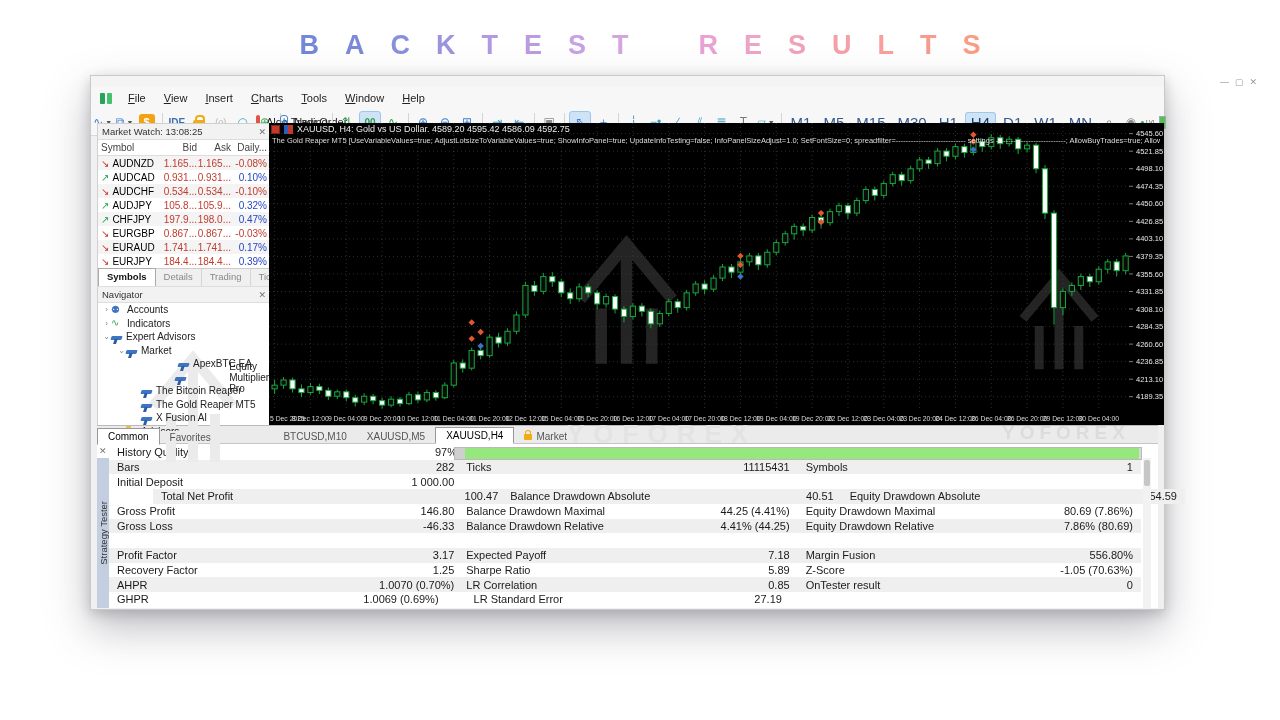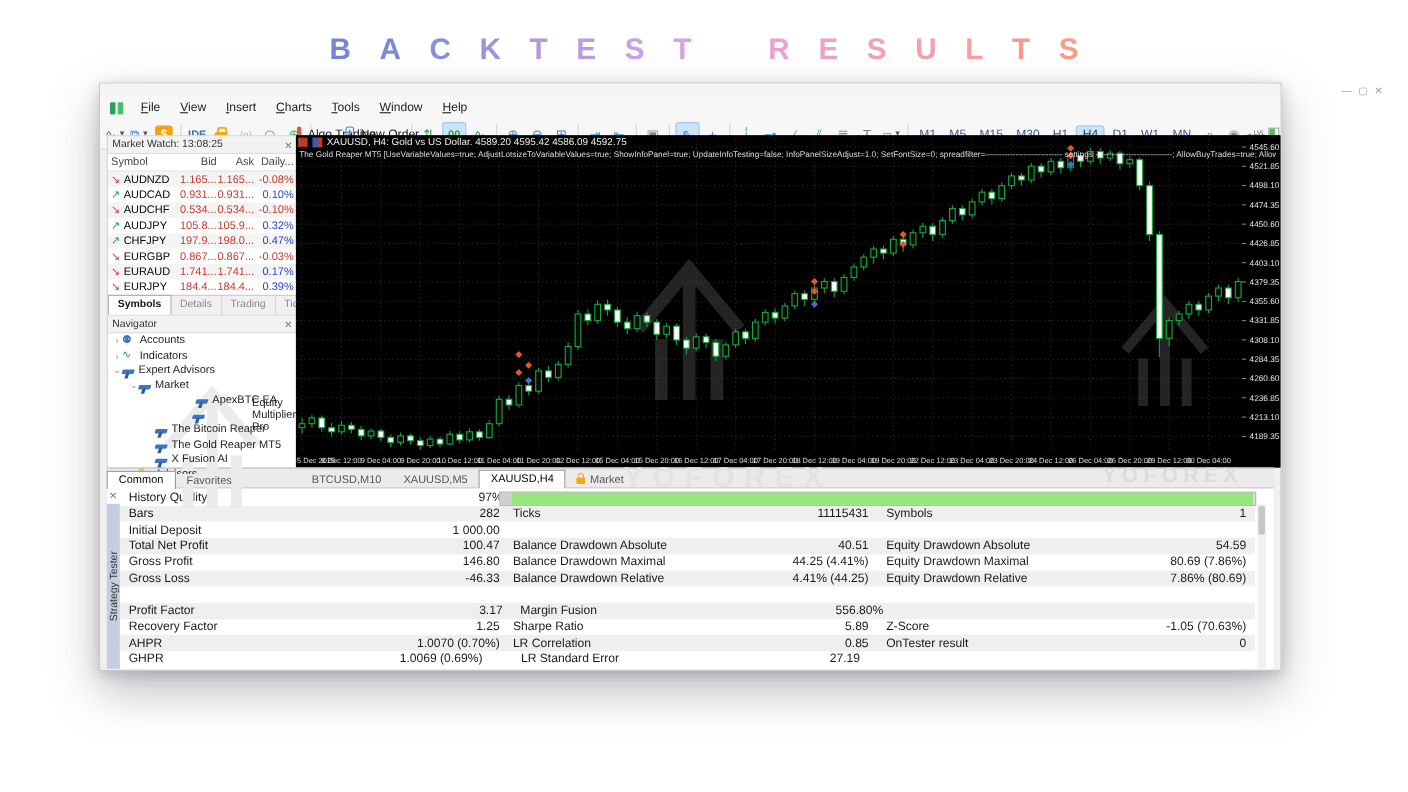--- a/index.html
+++ b/index.html
@@ -23,21 +23,21 @@
   .mt5logo i:nth-child(1){left:1px;height:11px;}
   .mt5logo i:nth-child(2){left:8px;height:11px;background:#44c06e;}
   .toolbar{left:0;top:33px;width:100%;height:26px;background:#f7f7f7;border-bottom:1px solid #d8d8d8;
            display:flex;align-items:center;font-size:10px;color:#333;white-space:nowrap;}
   .tb{display:inline-flex;align-items:center;justify-content:center;height:20px;min-width:20px;
       margin:0 1px;border-radius:3px;font-size:12px;}
   .tb.sel{background:#cfe3f7;border:1px solid #9ec7ea;}
   .tbsep{width:1px;height:18px;background:#d4d4d4;margin:0 4px;}
   .tb .dd{font-size:7px;color:#555;margin-left:2px;}
   .tb-label{font-size:11px;color:#222;margin:0 6px 0 2px;}
-  .tf{padding:1px 5px;font-size:11px;color:#355a8c;border-radius:3px;margin:0 1px;}
+  .tf{padding:1px 5px;font-size:15px;color:#355a8c;border-radius:3px;margin:0 1px;}
   .tf.on{background:#cfe3f7;border:1px solid #9ec7ea;color:#1c3e66;}
   .dollar{background:#f2a30f;color:#fff;font-weight:bold;border-radius:3px;width:16px;height:16px;
           display:inline-flex;align-items:center;justify-content:center;font-size:11px;}
   .lockic{display:inline-block;width:12px;height:9px;background:#f0ad12;border-radius:2px;position:relative;margin-top:4px;}
   .lockic:before{content:"";position:absolute;left:2px;top:-5px;width:6px;height:5px;
                  border:2px solid #f0ad12;border-bottom:none;border-radius:4px 4px 0 0;}
   .algosq{display:inline-block;width:10px;height:10px;border:2px solid #e05545;border-radius:2px;background:#fdeceb;margin-right:4px;}
   .newordic{display:inline-block;width:12px;height:12px;border:1.5px solid #4a86c8;border-radius:3px;color:#4a86c8;
             font-size:10px;line-height:11px;text-align:center;margin-right:4px;font-weight:bold;}
   .lvlbar{display:inline-block;width:40px;height:11px;border:1px solid #9aa7b5;background:#fff;margin-left:3px;}
@@ -699,21 +699,21 @@
             </div>
           </div>
           <div class="trow" style="top: 30.4px;">
             <div class="tc tc1">
               <span>Initial Deposit</span>
               <span>1 000.00</span>
             </div>
             <div class="tc tc2"></div>
             <div class="tc tc3"></div>
           </div>
-          <div class="trow alt" style="top: 45.1px;">
+          <div class="trow alt" style="top: 45.1px; margin-left: 44px;">
             <div class="tc tc1">
               <span>Total Net Profit</span>
               <span>100.47</span>
             </div>
             <div class="tc tc2">
               <span>Balance Drawdown Absolute</span>
               <span>40.51</span>
             </div>
             <div class="tc tc3">
               <span>Equity Drawdown Absolute</span>
@@ -750,20 +750,24 @@
           </div>
           <div class="trow" style="top: 89.2px;">
             <div class="tc tc1"></div>
             <div class="tc tc2"></div>
             <div class="tc tc3"></div>
           </div>
           <div class="trow alt" style="top: 103.9px;">
             <div class="tc tc1">
               <span>Profit Factor</span>
               <span>3.17</span>
+            </div>
+            <div class="tc tc2">
+              <span>Expected Payoff</span>
+              <span>7.18</span>
             </div>
             <div class="tc tc3">
               <span>Margin Fusion</span>
               <span>556.80%</span>
             </div>
           </div>
           <div class="trow" style="top: 118.6px;">
             <div class="tc tc1">
               <span>Recovery Factor</span>
               <span>1.25</span>

